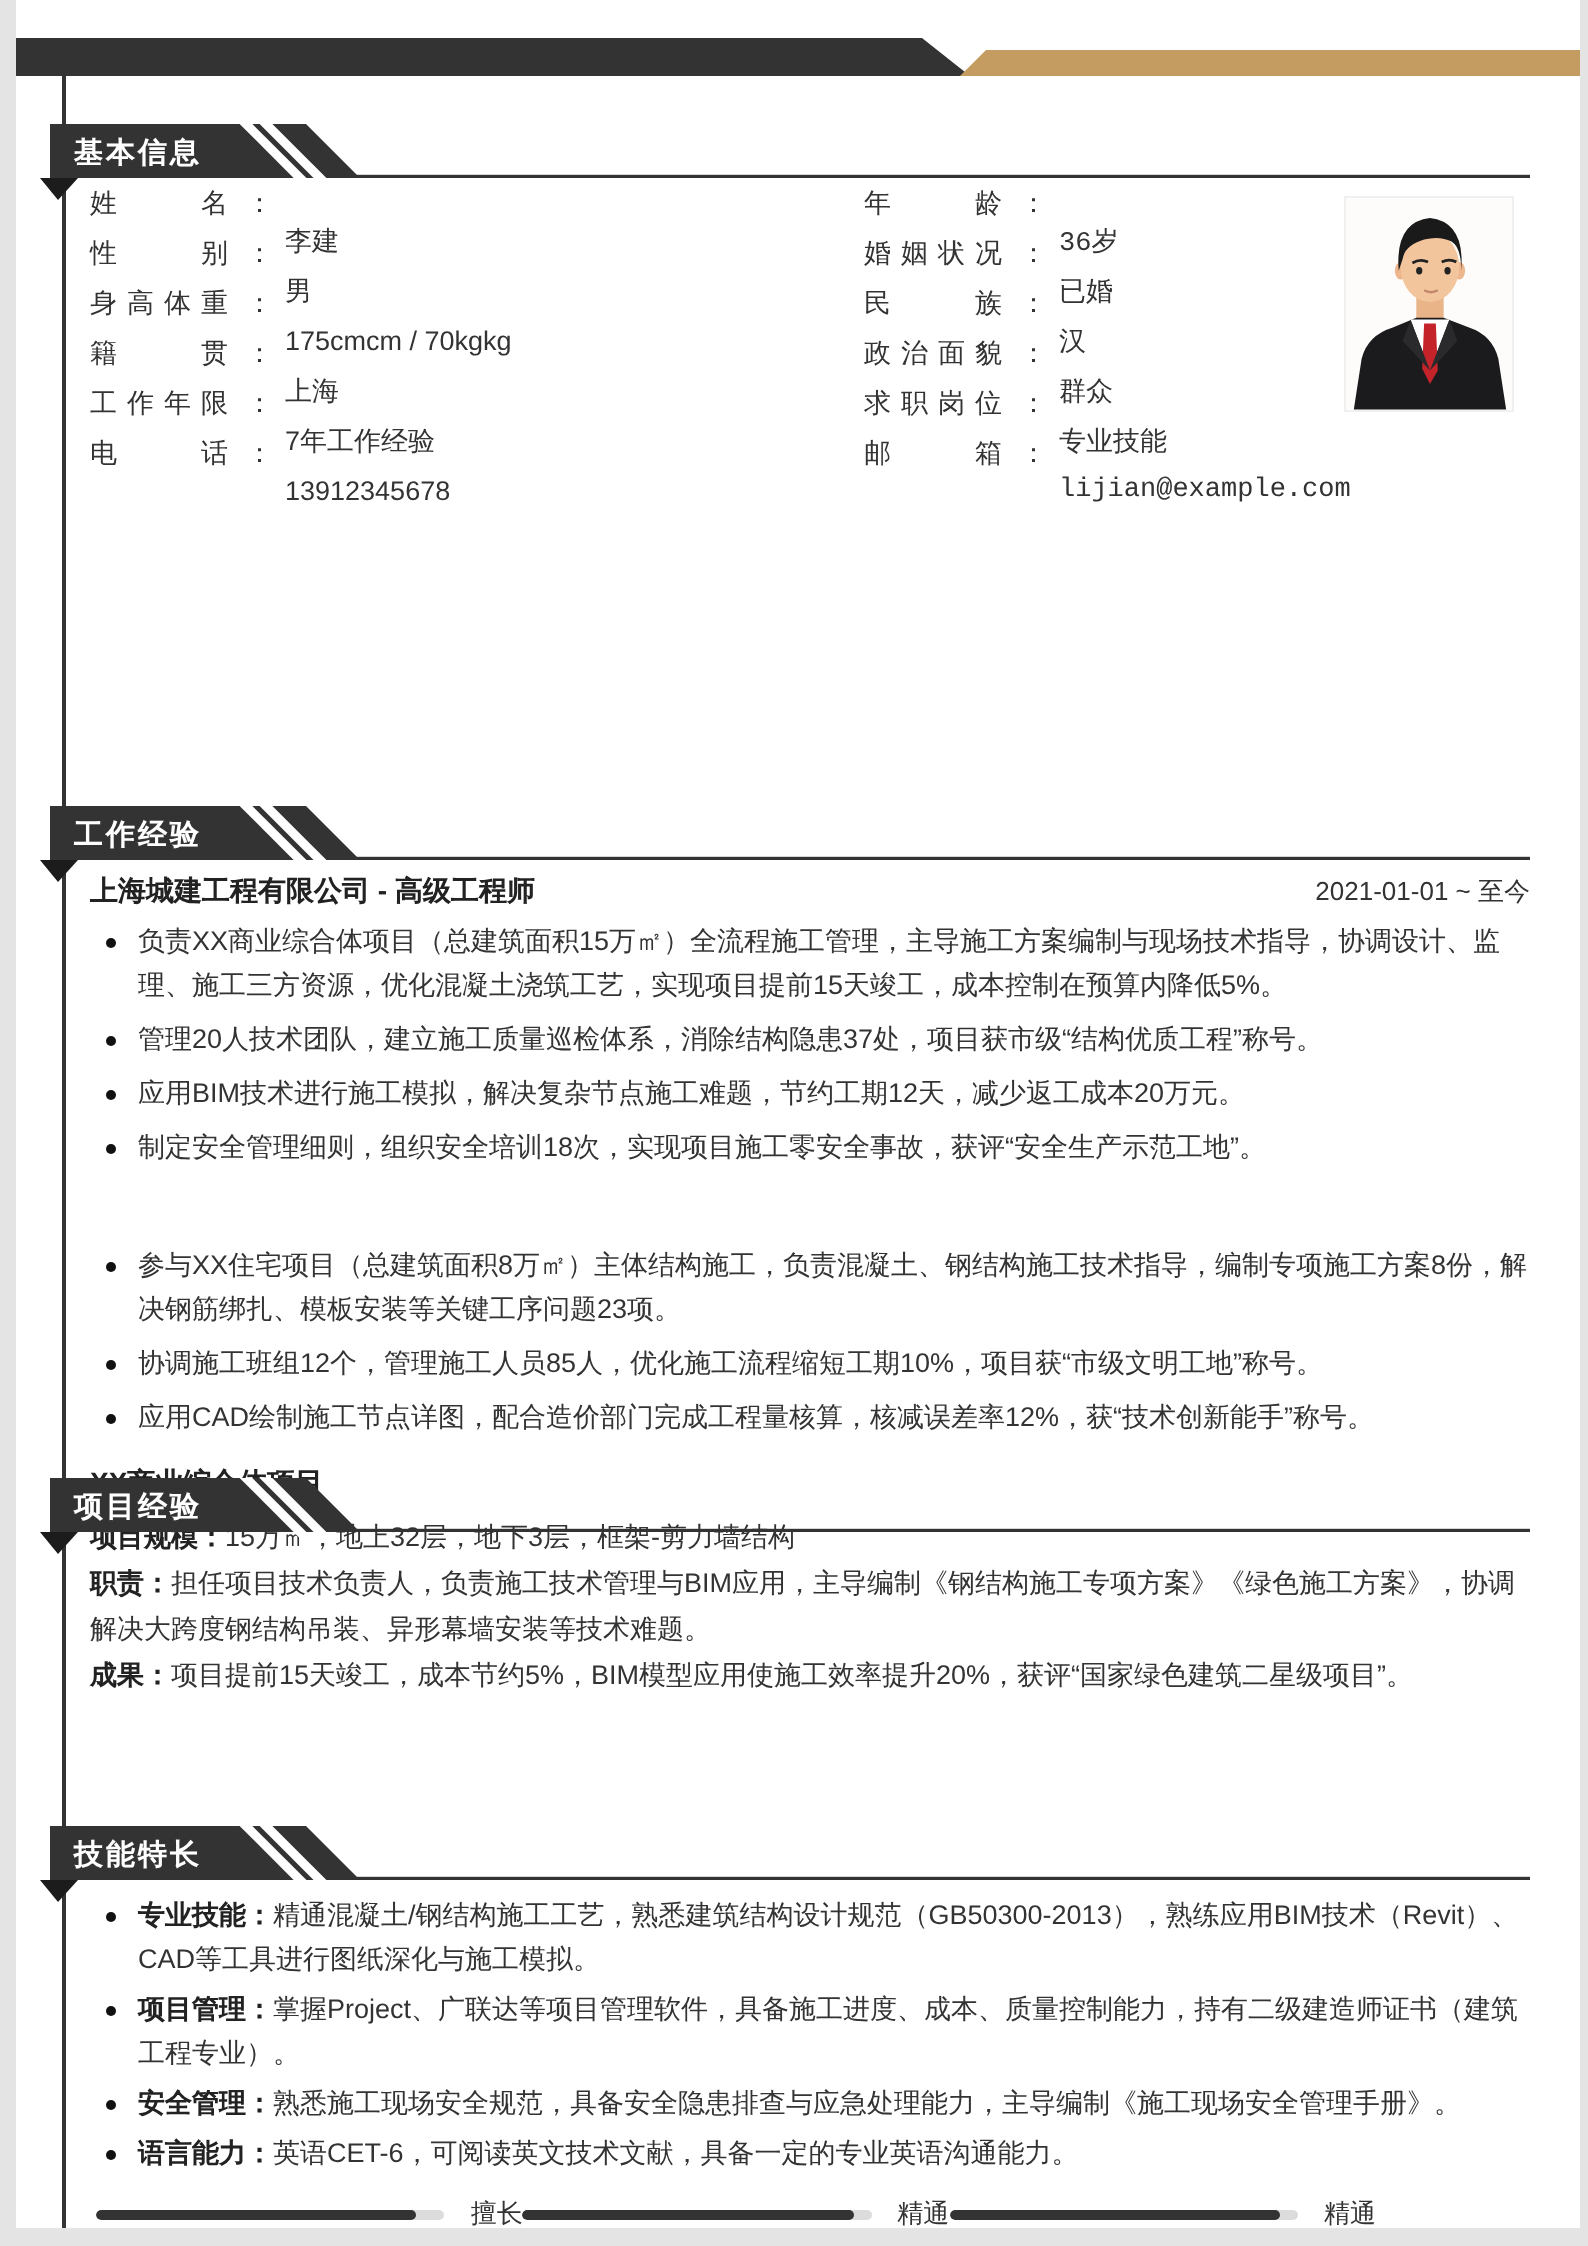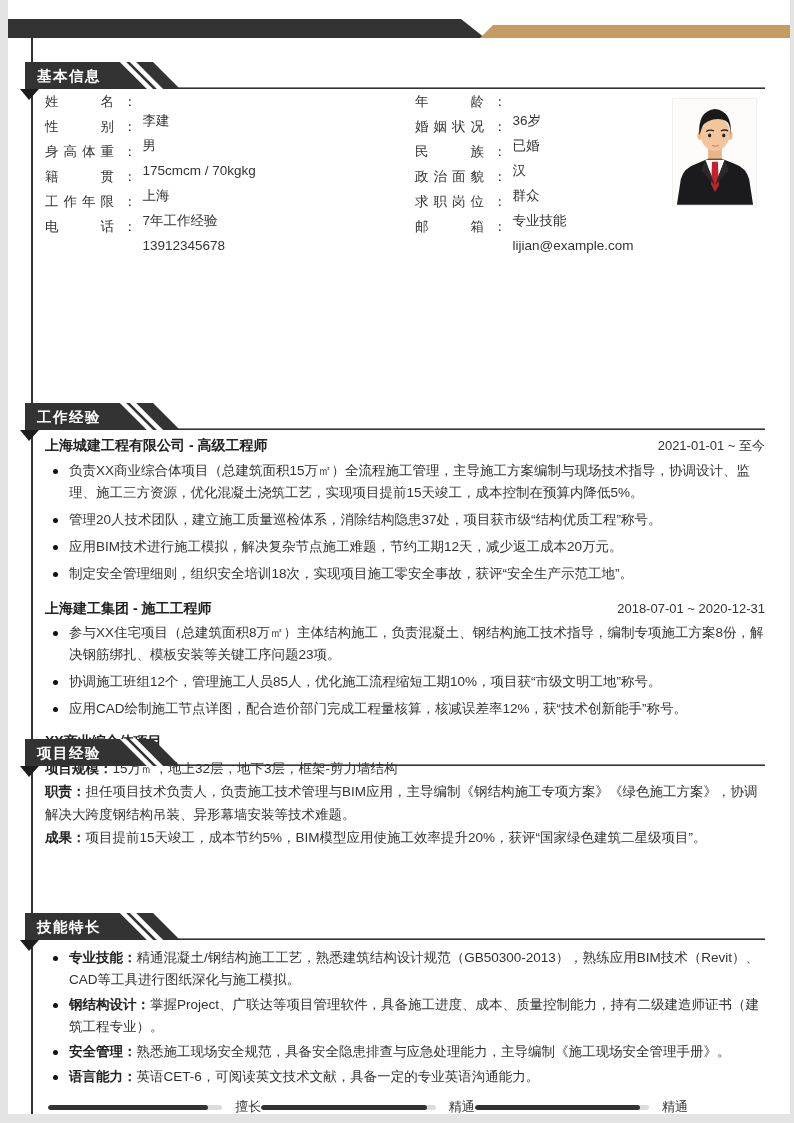--- a/index.html
+++ b/index.html
@@ -88,21 +88,21 @@
         <span class="icolon">：</span>
         <span class="ivalue">7年工作经验</span>
       </div>
     <div class="info-row">
         <span class="ilabel">电　　话</span>
         <span class="icolon">：</span>
         <span class="ivalue">13912345678</span>
       </div>
   </div>
 
-  <div class="content" style="top:89px;left:415px;width:255px;">
+  <div class="content" style="top:89px;left:432px;width:255px;font-family:Liberation Mono, monospace;">
     <div class="info-row">
         <span class="ilabel">年　　龄</span>
         <span class="icolon">：</span>
         <span class="ivalue">36岁</span>
       </div>
     <div class="info-row">
         <span class="ilabel">婚姻状况</span>
         <span class="icolon">：</span>
         <span class="ivalue">已婚</span>
       </div>
@@ -168,26 +168,20 @@
       <span class="date">2021-01-01 ~ 至今</span>
     </div>
   </div>
   <ul class="blist content" style="top:460px;">
     <li class="bitem">负责XX商业综合体项目（总建筑面积15万㎡）全流程施工管理，主导施工方案编制与现场技术指导，协调设计、监理、施工三方资源，优化混凝土浇筑工艺，实现项目提前15天竣工，成本控制在预算内降低5%。</li>
     <li class="bitem">管理20人技术团队，建立施工质量巡检体系，消除结构隐患37处，项目获市级“结构优质工程”称号。</li>
     <li class="bitem">应用BIM技术进行施工模拟，解决复杂节点施工难题，节约工期12天，减少返工成本20万元。</li>
     <li class="bitem">制定安全管理细则，组织安全培训18次，实现项目施工零安全事故，获评“安全生产示范工地”。</li>
   </ul>
 
-  <div class="content" style="top:600px;">
-    <div class="row-flex">
-      <span class="jtitle">上海建工集团 - 施工工程师</span>
-      <span class="date">2018-07-01 ~ 2020-12-31</span>
-    </div>
-  </div>
   <ul class="blist content" style="top:622px;">
     <li class="bitem">参与XX住宅项目（总建筑面积8万㎡）主体结构施工，负责混凝土、钢结构施工技术指导，编制专项施工方案8份，解决钢筋绑扎、模板安装等关键工序问题23项。</li>
     <li class="bitem">协调施工班组12个，管理施工人员85人，优化施工流程缩短工期10%，项目获“市级文明工地”称号。</li>
     <li class="bitem">应用CAD绘制施工节点详图，配合造价部门完成工程量核算，核减误差率12%，获“技术创新能手”称号。</li>
   </ul>
 
   <div class="sec-header" style="top:739px;">
     <svg width="745" height="44" viewBox="0 0 745 44">
       <rect x="158" y="25.4" width="587" height="1.6" fill="#333333"></rect>
       <polygon points="0,27 19,27 9,38" fill="#1c1c1c"></polygon>
@@ -211,21 +205,21 @@
       <polygon points="0,27 19,27 9,38" fill="#1c1c1c"></polygon>
       <polygon points="5,0 133,0 160,27 5,27" fill="#333333"></polygon>
       <line x1="100" y1="-3" x2="133" y2="30" stroke="#ffffff" stroke-width="4.5"></line>
       <line x1="110" y1="-3" x2="143" y2="30" stroke="#ffffff" stroke-width="4.5"></line>
     </svg>
     <div class="sec-title">技能特长</div>
   </div>
 
   <ul class="blist content" style="top:947px;">
     <li class="bitem tight"><b class="plabel">专业技能：</b><span>精通混凝土/钢结构施工工艺，熟悉建筑结构设计规范（GB50300-2013），熟练应用BIM技术（Revit）、CAD等工具进行图纸深化与施工模拟。</span></li>
-    <li class="bitem tight"><b class="plabel">钢结构设计：</b><span>掌握Project、广联达等项目管理软件，具备施工进度、成本、质量控制能力，持有二级建造师证书（建筑工程专业）。</span></li>
+    <li class="bitem tight"><b class="plabel">项目管理：</b><span>掌握Project、广联达等项目管理软件，具备施工进度、成本、质量控制能力，持有二级建造师证书（建筑工程专业）。</span></li>
     <li class="bitem tight"><b class="plabel">安全管理：</b><span>熟悉施工现场安全规范，具备安全隐患排查与应急处理能力，主导编制《施工现场安全管理手册》。</span></li>
     <li class="bitem tight"><b class="plabel">语言能力：</b><span>英语CET-6，可阅读英文技术文献，具备一定的专业英语沟通能力。</span></li>
   </ul>
 
   <div class="bars">
     <div class="bar-group">
       <div class="bar-track">
           <div class="bar-fill" style="width: 92%;"></div>
         </div>
       <span class="bar-label">擅长</span>

